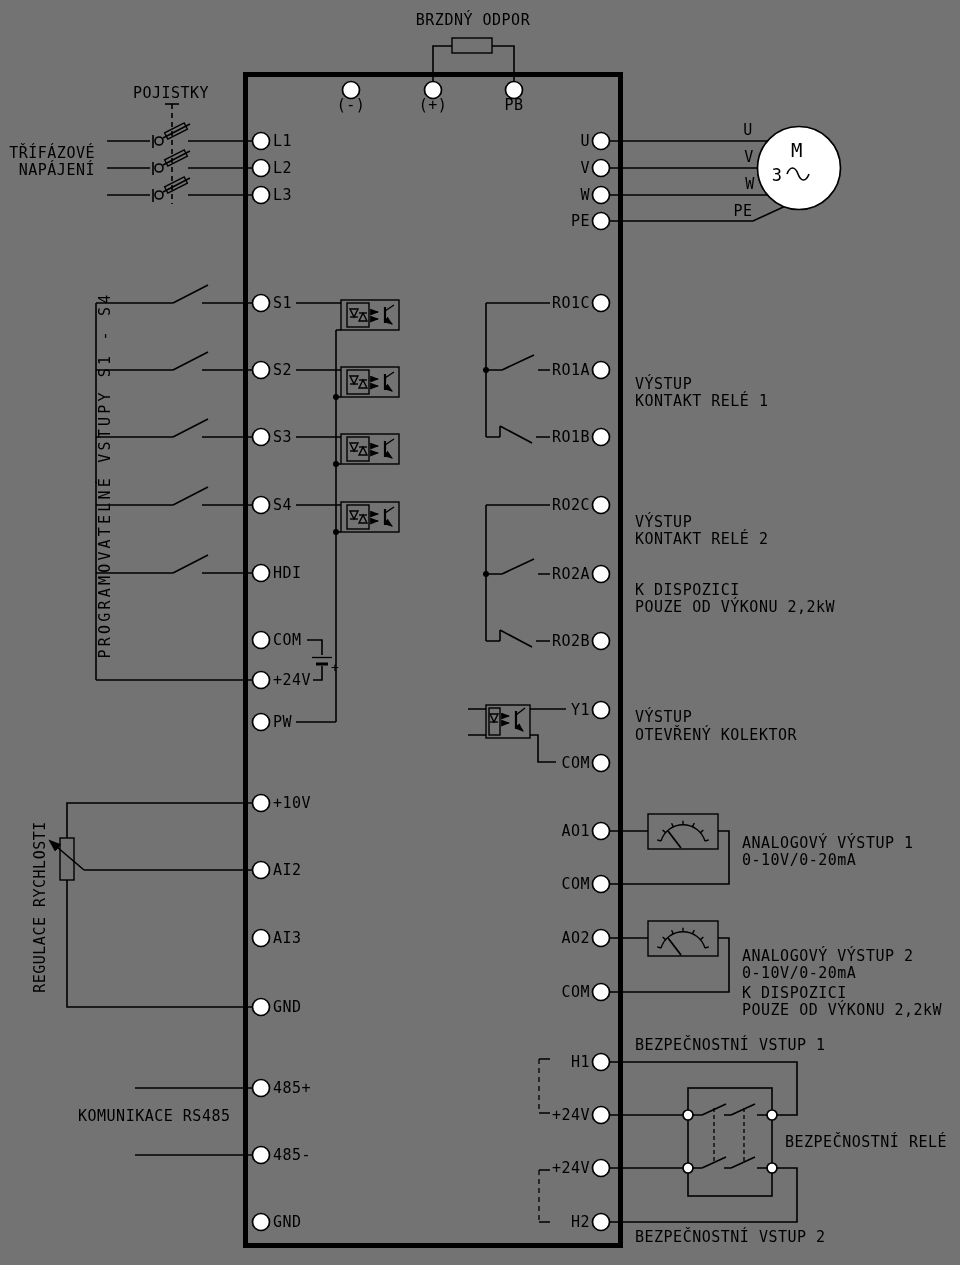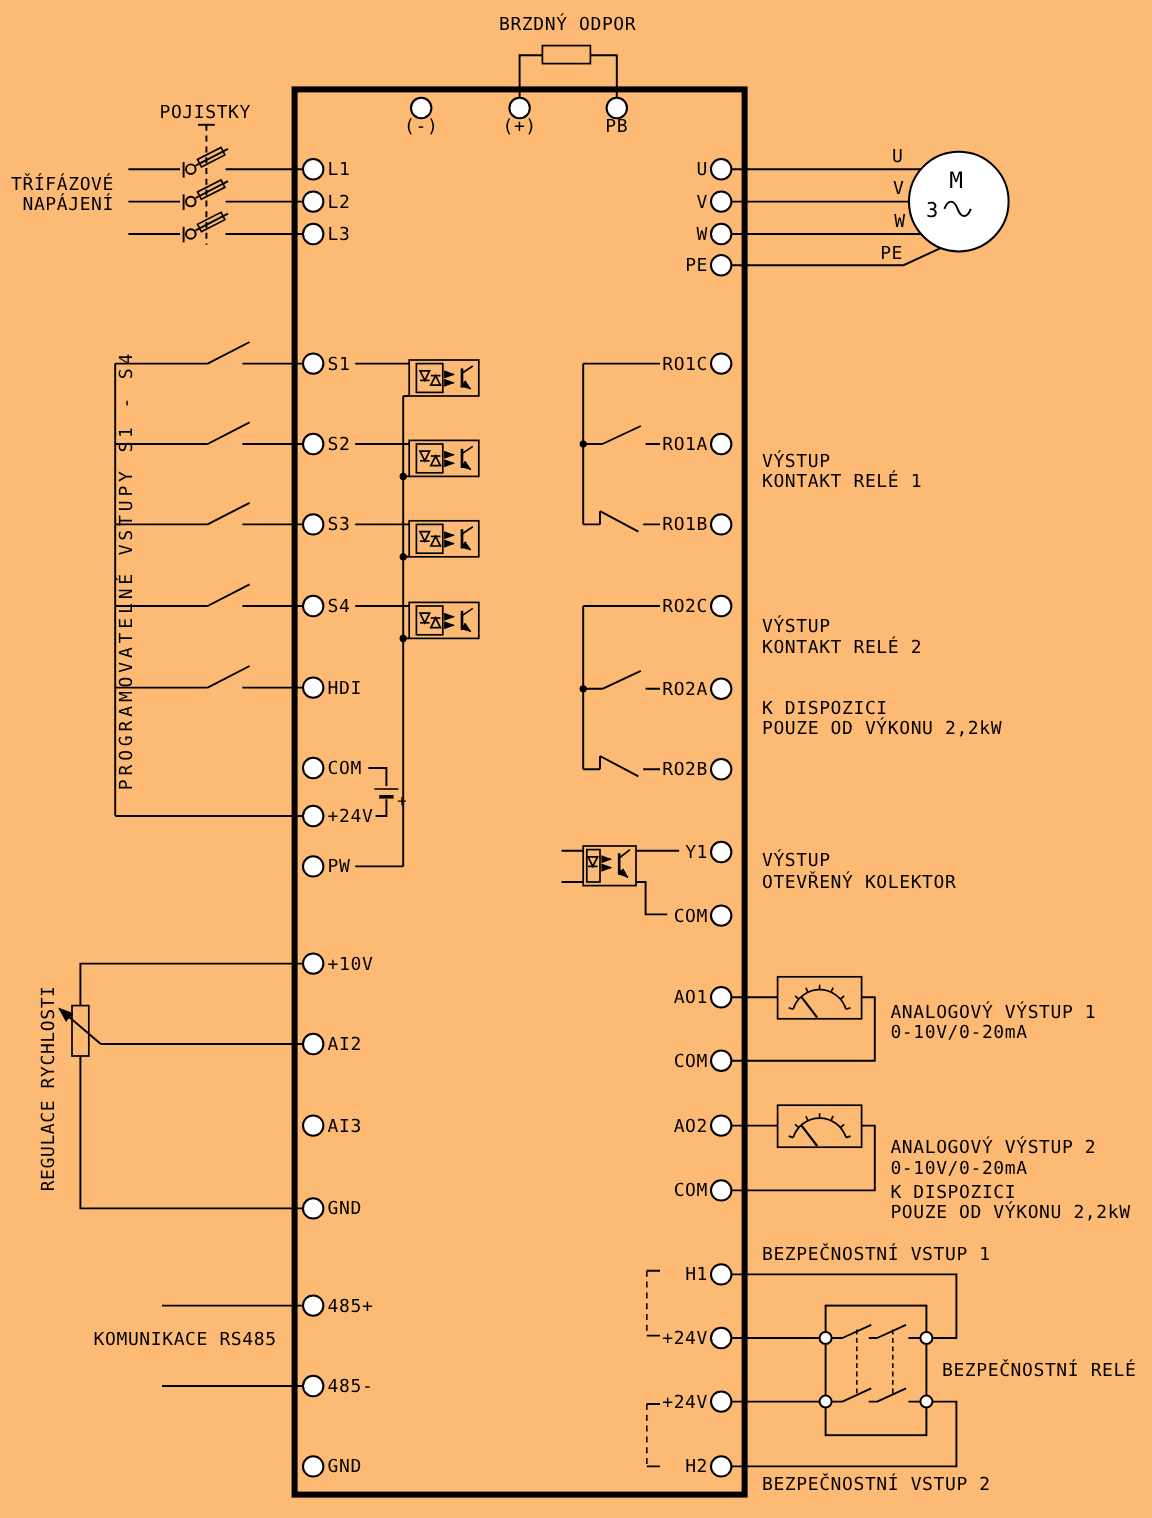--- a/index.html
+++ b/index.html
@@ -1,16 +1,16 @@
 <!DOCTYPE html>
 <html><head>
 <meta charset="utf-8">
 <style>
   html,body{margin:0;padding:0;background:#ffffff;}
-  #stage{width:960px;height:1265px;background:#fdba74;position:relative;}
+  #stage{width:960px;height:1265px;background:#737373;position:relative;}
   svg{display:block;}
   .w{fill:none;stroke:#000;stroke-width:1.6;stroke-linecap:butt;}
   .thin{fill:none;stroke:#000;stroke-width:1.3;}
   .thick{fill:none;stroke:#000;stroke-width:3;}
   .border{fill:none;stroke:#000;stroke-width:5;}
   .term{fill:#fff;stroke:#000;stroke-width:1.7;}
   .dot{fill:#000;stroke:none;}
   .dash{stroke-dasharray:5 4;}
   .dash2{stroke-dasharray:4 3;}
   .shape{fill:none;stroke:#000;stroke-width:1.4;}

